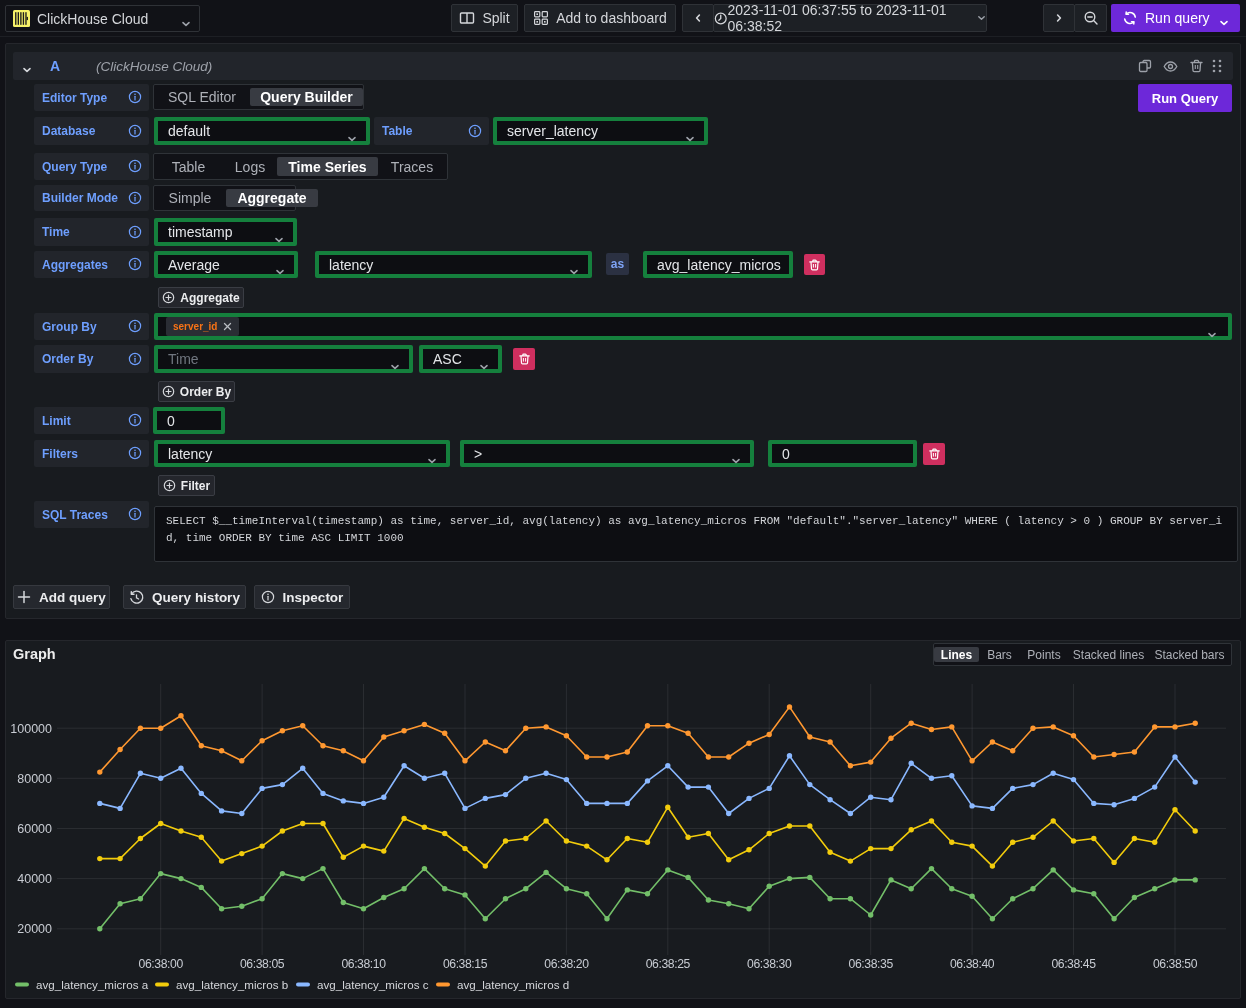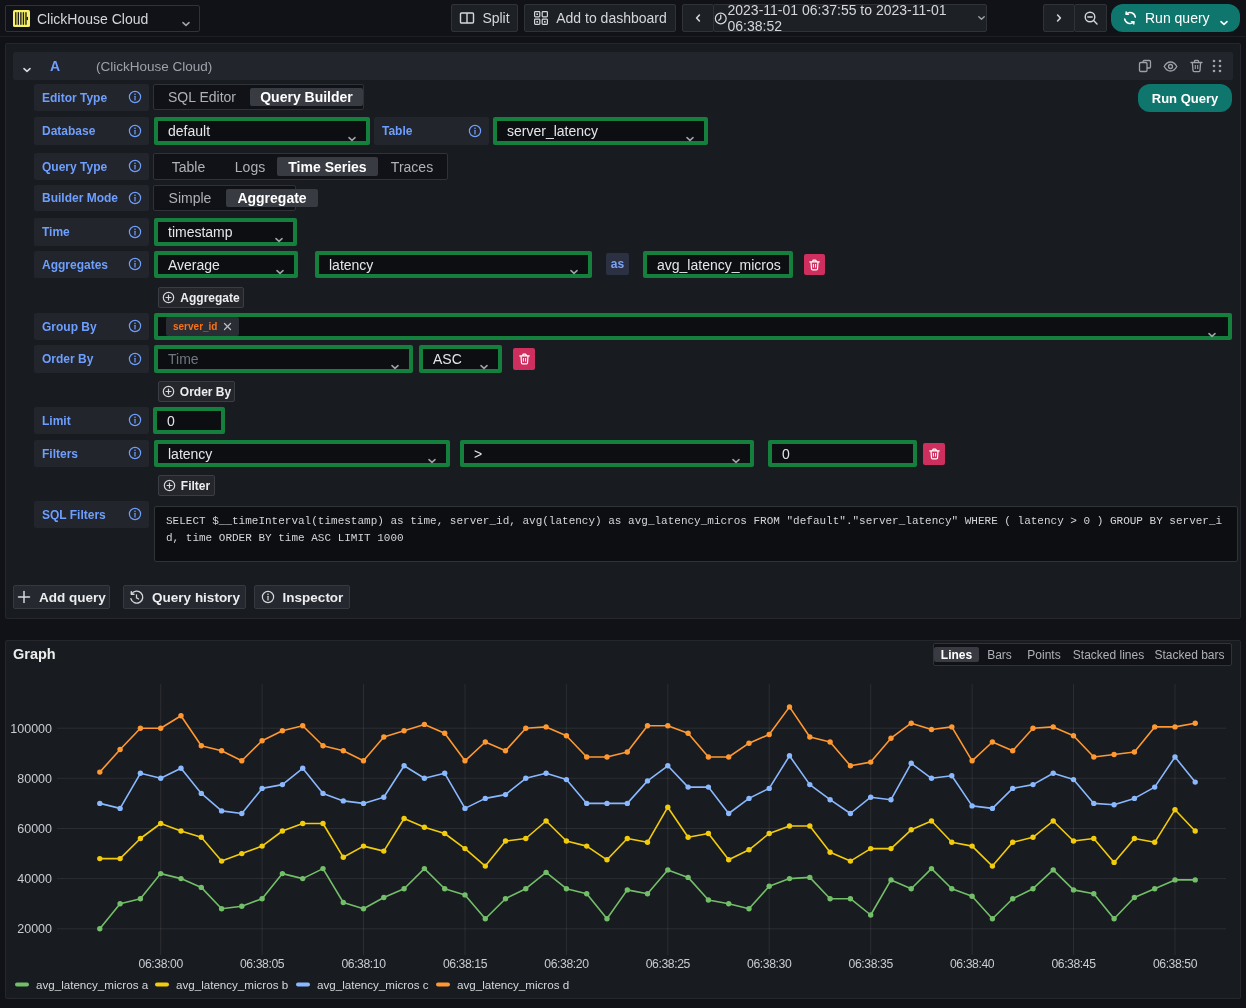--- a/index.html
+++ b/index.html
@@ -11,21 +11,21 @@
 .sel{background:#0d0e12;border:4px solid #15803d;border-radius:2px;display:flex;align-items:center}
 .seltx{padding-left:10px;color:#e4e6e9;font-size:14px;font-weight:500}
 .selph{padding-left:10px;color:#70767f;font-size:14px}
 .rgroup{background:#111217;border:1px solid #2f3338;border-radius:2px}
 .rcell{position:absolute;top:2px;bottom:2px;display:flex;align-items:center;justify-content:center;font-size:14px;border-radius:2px;white-space:nowrap}
 .rin{color:#aeb1b8}
 .ract{background:#383b42;color:#fff;font-weight:700;top:3px;bottom:3px}
 .sbtn{display:flex;align-items:center;justify-content:center;gap:5px;background:#24262c;border:1px solid #3a3d44;border-radius:2px;color:#ecedef;font-size:12px;font-weight:700}
 .tbtn{display:flex;align-items:center;justify-content:center;background:#cf2f5f;border-radius:2px}
 .bigbtn{position:absolute;display:flex;align-items:center;justify-content:center;gap:8px;background:#25282e;border:1px solid #36393f;border-radius:2px;color:#ecedef;font-size:13.5px;font-weight:600}
-.runq{position:absolute;background:#0f766e;border-radius:12px;display:flex;align-items:center;color:#fff;font-weight:500}
+.runq{position:absolute;background:#6d28d9;border-radius:2px;display:flex;align-items:center;color:#fff;font-weight:500}
 </style></head><body>
 <div id="page">
     <div class="abs" style="left:0;top:0;width:1246px;height:37px;background:#111217;border-bottom:1px solid #1d1f24"></div>
 <div class="abs" style="left:5px;top:5px;width:195px;height:27px;border:1px solid #2f3237;border-radius:2px;display:flex;align-items:center;background:#111217">
 <span style="margin-left:7px;display:flex">
         <svg width="17" height="17" viewBox="0 0 17 17" fill="none" class="">
           <rect width="17" height="17" rx="1.5" fill="#F7F269"></rect>
           <rect x="2.10" y="2.2" width="1.35" height="12.6" fill="#1c1c1c"></rect>
           <rect x="4.65" y="2.2" width="1.35" height="12.6" fill="#1c1c1c"></rect>
           <rect x="7.20" y="2.2" width="1.35" height="12.6" fill="#1c1c1c"></rect>
@@ -98,21 +98,21 @@
 <span class="abs" style="right:11px;top:10px"><svg width="10" height="10" viewBox="0 0 10 10" fill="none" class="">
           <path d="M2 3.6 L5.0 6.4 L8 3.6" stroke="#fff" stroke-width="1.6" stroke-linecap="round" stroke-linejoin="round"></path>
         </svg></span>
     </div>
     <div class="panel" style="left:5px;top:43px;width:1236px;height:576px"></div>
     <div class="abs" style="left:13px;top:52px;width:1220px;height:28px;background:#22252b;border-radius:2px">
 <span class="abs" style="left:9px;top:9px"><svg width="10" height="10" viewBox="0 0 10 10" fill="none" class="">
           <path d="M2 3.6 L5.0 6.4 L8 3.6" stroke="#d5d7db" stroke-width="1.6" stroke-linecap="round" stroke-linejoin="round"></path>
         </svg></span>
 <span class="abs" style="left:37px;top:6px;color:#6e9fff;font-size:14px;font-weight:700">A</span>
-<span class="abs" style="left:83px;top:7px;color:#9da1a9;font-size:13.5px;">(ClickHouse Cloud)</span>
+<span class="abs" style="left:83px;top:7px;color:#9da1a9;font-size:13.5px;font-style:italic">(ClickHouse Cloud)</span>
 <span class="abs" style="left:1125px;top:7px"><svg width="14" height="14" viewBox="0 0 14 14" fill="none" class="">
           <rect x="1.5" y="3.5" width="7.5" height="9" rx="1.2" stroke="#9da1a9" stroke-width="1.3"></rect>
           <path d="M5 3.5 V2.7 A1.2 1.2 0 0 1 6.2 1.5 H11.3 A1.2 1.2 0 0 1 12.5 2.7 V7.8 A1.2 1.2 0 0 1 11.3 9 H9" stroke="#9da1a9" stroke-width="1.3"></path>
         </svg></span>
 <span class="abs" style="left:1150px;top:7px"><svg width="15" height="15" viewBox="0 0 15 15" fill="none" class="">
           <path d="M1.2 7.5 C2.8 4.5 5 3 7.5 3 C10 3 12.2 4.5 13.8 7.5 C12.2 10.5 10 12 7.5 12 C5 12 2.8 10.5 1.2 7.5 Z" stroke="#9da1a9" stroke-width="1.3"></path>
           <circle cx="7.5" cy="7.5" r="2" stroke="#9da1a9" stroke-width="1.3"></circle>
         </svg></span>
 <span class="abs" style="left:1177px;top:7px"><svg width="13" height="14" viewBox="0 0 13 14" fill="none" class="">
           <path d="M1 3.5 H12" stroke="#9da1a9" stroke-width="1.3" stroke-linecap="round"></path>
@@ -354,21 +354,21 @@
     </div>
     <div class="abs sbtn" style="left:158px;top:475px;width:57px;height:21px">
       <svg width="13" height="13" viewBox="0 0 13 13" fill="none" class="">
         <circle cx="6.5" cy="6.5" r="5.2" stroke="#d5d7db" stroke-width="1.2"></circle>
         <line x1="6.5" y1="4" x2="6.5" y2="9" stroke="#d5d7db" stroke-width="1.2" stroke-linecap="round"></line>
         <line x1="4" y1="6.5" x2="9" y2="6.5" stroke="#d5d7db" stroke-width="1.2" stroke-linecap="round"></line>
       </svg>
       <span>Filter</span>
     </div>
     <div class="abs lbl" style="left:34px;top:501px;width:115px;height:27px">
-      <span class="lbltx">SQL Filters</span>
+      <span class="lbltx">SQL Traces</span>
       <span class="abs" style="left:94px;top:6px"><svg width="14" height="14" viewBox="0 0 14 14" fill="none" class="">
           <circle cx="7" cy="7" r="5.6" stroke="#6e9fff" stroke-width="1.2"></circle>
           <line x1="7" y1="6.3" x2="7" y2="10" stroke="#6e9fff" stroke-width="1.2" stroke-linecap="round"></line>
           <circle cx="7" cy="4.2" r="0.8" fill="#6e9fff"></circle>
         </svg></span>
     </div>
     <div class="abs" style="left:154px;top:506px;width:1084px;height:56px;background:#0d0e12;border:1px solid #2f3338;border-radius:2px;color:#d3d5d9;font-family:'Liberation Mono',monospace;font-size:11px;line-height:17px;padding:6px 0 0 11px;white-space:pre">SELECT $__timeInterval(timestamp) as time, server_id, avg(latency) as avg_latency_micros FROM "default"."server_latency" WHERE ( latency &gt; 0 ) GROUP BY server_i
 d, time ORDER BY time ASC LIMIT 1000</div>
     <div class="bigbtn" style="left:13px;top:585px;width:97px;height:24px">
       <svg width="14" height="14" viewBox="0 0 14 14" fill="none" class="">

